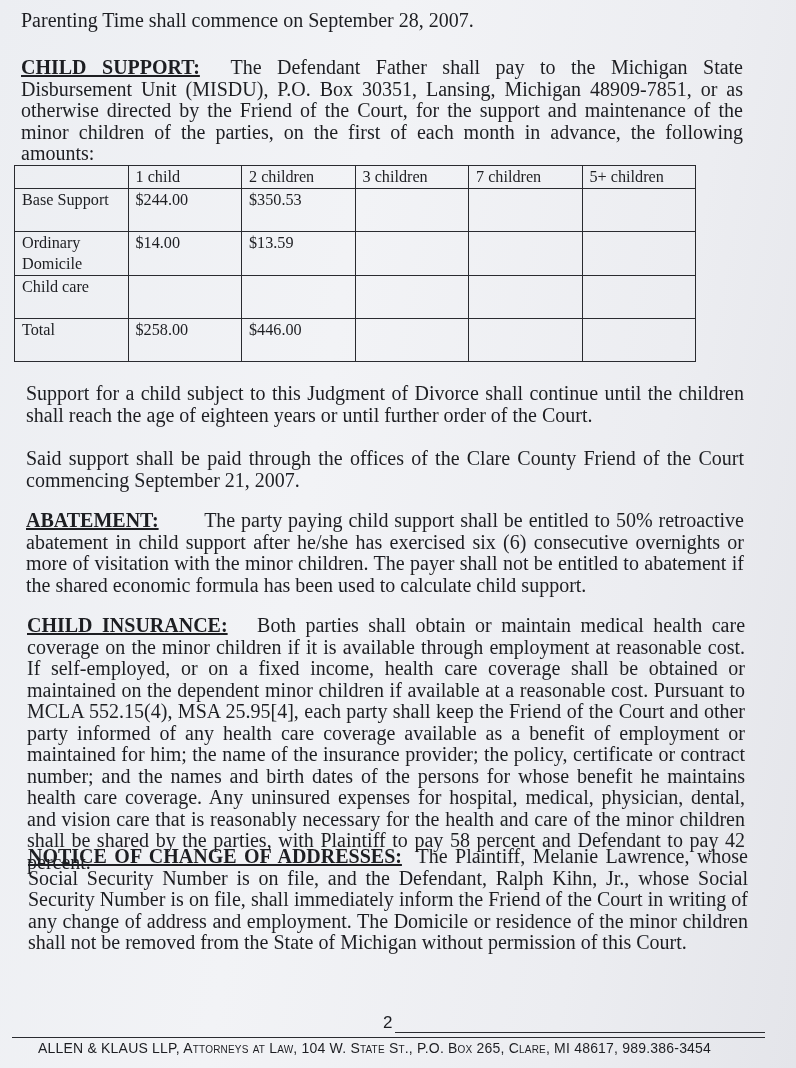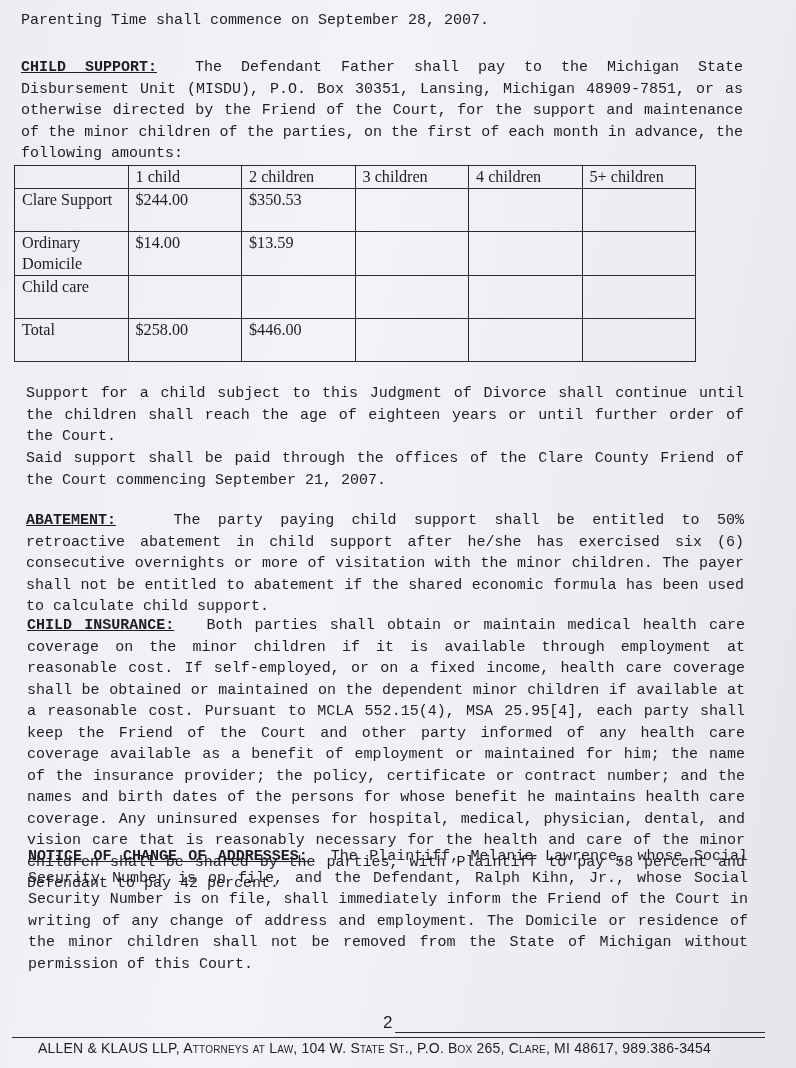--- a/index.html
+++ b/index.html
@@ -4,21 +4,21 @@
   <style>
     html, body { margin: 0; padding: 0; }
     body {
       width: 796px; height: 1068px; overflow: hidden;
       background: linear-gradient(100deg, #eceef2 0%, #f2f3f6 40%, #ecedf1 75%, #e4e5ea 100%);
       font-family: "Liberation Serif", serif;
       color: #1d1e22;
       position: relative;
     }
     .page { position: absolute; left: 0; top: 0; width: 796px; height: 1068px; }
-    .p { position: absolute; font-size: 15px; line-height: 21.5px; text-align: justify; font-family: Liberation Mono, monospace; }
+    .p { position: absolute; font-size: 20px; line-height: 21.5px; text-align: justify; }
     .p.last-left { text-align-last: left; }
     .heading { font-weight: bold; text-decoration: underline; }
     .tab { display: inline-block; }
     table.support {
       position: absolute; left: 14px; top: 165px; width: 682px;
       border-collapse: collapse; font-size: 16.2px; line-height: 21px;
     }
     table.support td {
       border: 1.3px solid #2a2b30; vertical-align: top; padding: 1px 7px 0 7px;
     }
@@ -46,25 +46,25 @@
     <span>The Defendant Father shall pay to the Michigan State Disbursement Unit (MISDU), P.O. Box 30351, Lansing, Michigan 48909-7851, or as otherwise directed by the Friend of the Court, for the support and maintenance of the minor children of the parties, on the first of each month in advance, the following amounts:</span>
   </div>
 
   <table class="support">
     <tbody>
         <tr class="hdr">
       <td style="width:98px"></td>
       <td style="width:98px">1 child</td>
       <td style="width:98px">2 children</td>
       <td style="width:98px">3 children</td>
-      <td style="width:98px">4 children</td>
+      <td style="width:98px">7 children</td>
       <td style="width:98px">5+ children</td>
     </tr>
     <tr class="r1">
-      <td>Clare Support</td>
+      <td>Base Support</td>
       <td>$244.00</td>
       <td>$350.53</td>
       <td></td>
       <td></td>
       <td></td>
     </tr>
     <tr class="r2">
       <td>Ordinary Domicile</td>
       <td>$14.00</td>
       <td>$13.59</td>

